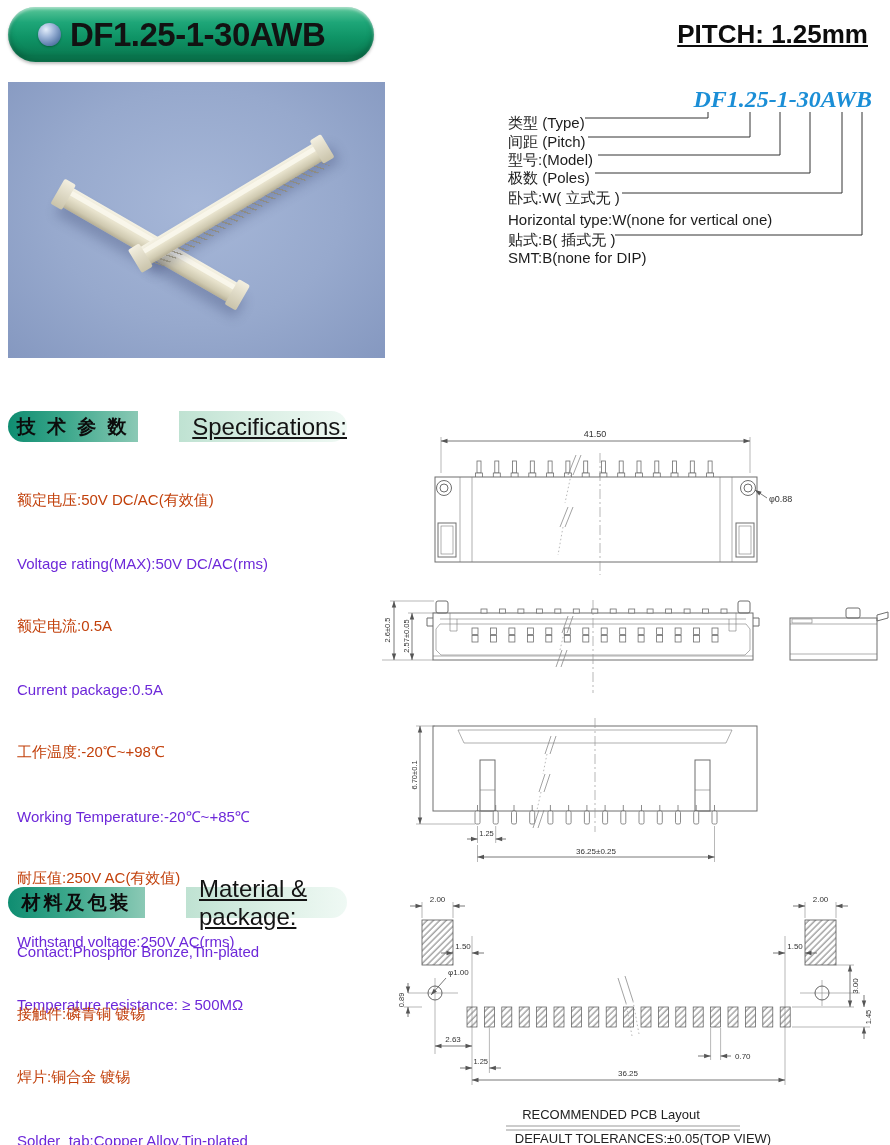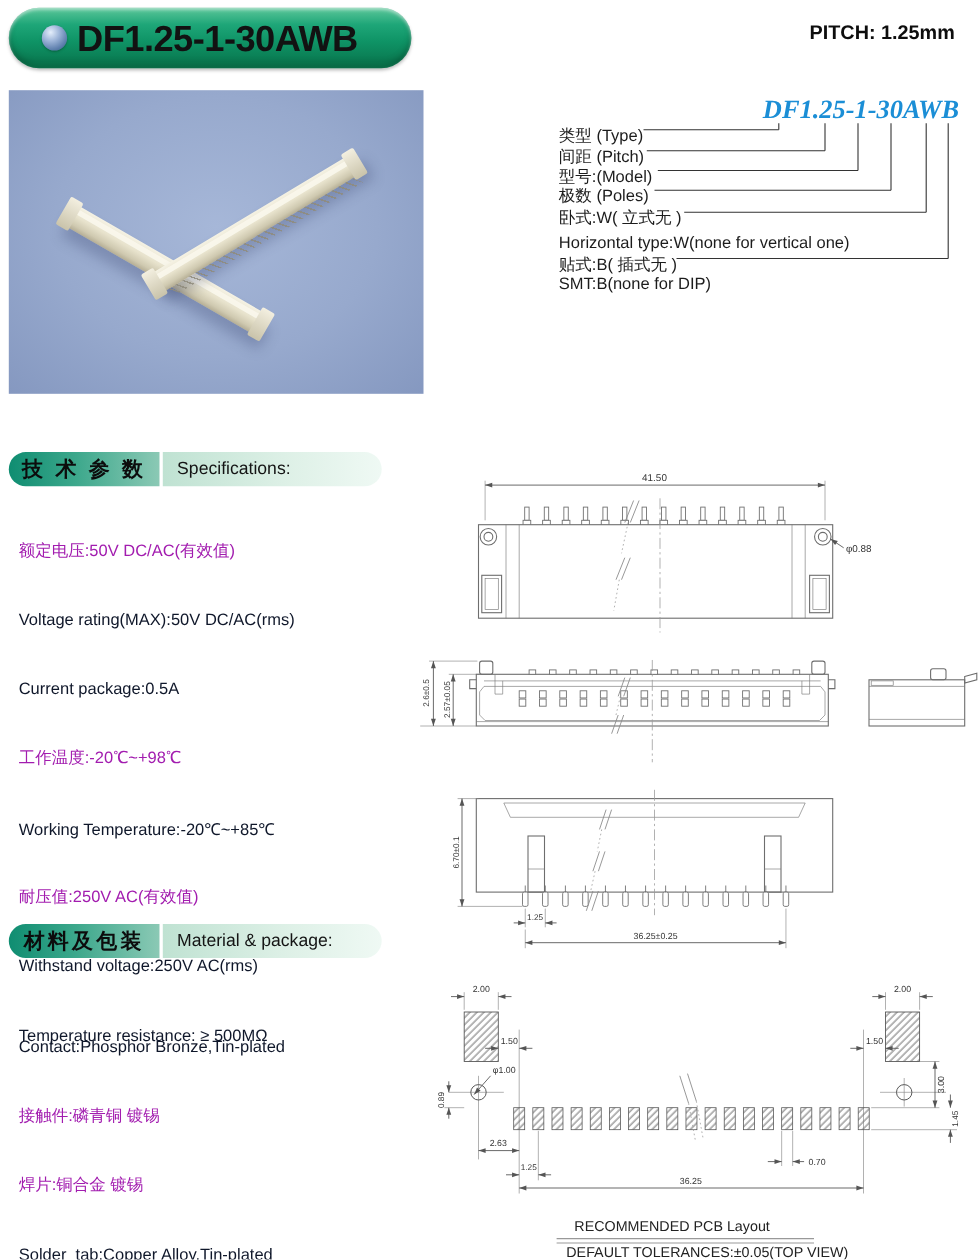--- a/index.html
+++ b/index.html
@@ -13,55 +13,55 @@
     background:linear-gradient(180deg,#5cc79a 0%,#1ea678 28%,#0f9466 55%,#0a7b52 88%,#0d8a5c 100%);
     box-shadow:inset 0 2px 3px rgba(255,255,255,.5), inset 0 -4px 6px rgba(0,60,35,.45), 0 2px 3px rgba(0,0,0,.25);
     display:flex;align-items:center;padding-left:30px;box-sizing:border-box;
   }
   #sphere{
     width:23px;height:23px;border-radius:50%;margin-right:9px;
     background:radial-gradient(circle at 35% 28%,#e4eefb 0%,#9fb6d9 35%,#5e7fad 70%,#35557f 100%);
     box-shadow:0 1px 2px rgba(0,40,20,.4);
   }
   #banner-title{font-size:33px;font-weight:bold;color:#121212;letter-spacing:-.5px;}
-  #pitch-label{position:absolute;right:22px;top:19px;font-size:18px;font-weight:bold;color:#0d0d0d;}
+  #pitch-label{position:absolute;right:22px;top:19px;font-size:26px;font-weight:bold;color:#0d0d0d;text-decoration:underline;}
   
   #photo{
     position:absolute;left:8px;top:82px;width:377px;height:276px;overflow:hidden;
     background:radial-gradient(ellipse at 50% 45%,#a6b7d8 0%,#97a9cd 55%,#8598c0 100%);
   }
   .connector{position:absolute;border-radius:3px;
     background:linear-gradient(180deg,#f5f2e4 0%,#e7e2cc 45%,#cfc9b0 80%,#b5ae95 100%);
     box-shadow:6px 10px 12px rgba(45,58,100,.28);
   }
   .connector .ridge{position:absolute;left:6px;right:6px;top:3px;height:5px;background:#f9f7ec;border-radius:2px;opacity:.9;}
   .connector .tab{position:absolute;width:13px;top:-4px;bottom:-3px;background:linear-gradient(180deg,#f3efe0,#c9c3aa);border-radius:2px;}
   .connector .tab.t1{left:-3px;} .connector .tab.t2{right:-3px;}
   #conn-left{left:38px;top:152px;width:208px;height:22px;transform:rotate(30deg);}
   #conn-right{left:114px;top:112px;width:219px;height:20px;transform:rotate(-31deg);}
   #conn-right .pins{
     position:absolute;left:12px;right:12px;top:100%;height:8px;
     background:repeating-linear-gradient(90deg,#8f8b7c 0 1.8px,rgba(0,0,0,0) 1.8px 7.2px);
     transform:skewX(40deg);transform-origin:top left;opacity:.85;
   }
   
-  .hdr{position:absolute;left:8px;width:339px;height:31px;display:flex;}
+  .hdr{position:absolute;left:8px;width:339px;height:31px;display:flex;gap:38px;}
   .hdr-cn{width:137px;border-radius:16px 0 0 16px;
     background:linear-gradient(90deg,#0f8d71 0%,#3da88c 45%,#8bc9b5 100%);
     display:flex;align-items:center;justify-content:center;
     font-weight:bold;font-size:19px;letter-spacing:3px;color:#0c0c0c;}
   .hdr-en{flex:1;margin-left:3px;border-radius:0 16px 16px 0;
     background:linear-gradient(90deg,#bfe2d2 0%,#ddf0e6 55%,#eff9f4 100%);
-    font-size:16px;color:#141414;display:flex;align-items:center;padding-left:13px;}
-  #spec-header{top:411px;} #mat-header{top:840px;}
+    font-size:24px;color:#141414;display:flex;align-items:center;padding-left:13px;text-decoration:underline;}
+  #spec-header{top:411px;} #mat-header{top:887px;}
   
   .tlist{position:absolute;left:17px;font-size:15px;white-space:pre;}
   #spec-list{top:452px;} #mat-list{top:903px;}
   .trow{height:29px;display:flex;align-items:center;}
-  .cn{color:#a21caf;} .en{color:#0f172a;}
+  .cn{color:#c2410c;} .en{color:#6d28d9;}
   
   .drw{position:absolute;}
   #svg-partcode{left:480px;top:80px;}
   #svg-top{left:398px;top:425px;}
   #svg-front{left:380px;top:588px;}
   #svg-bottom{left:398px;top:710px;}
   #svg-pcb{left:398px;top:878px;}
   svg text{font-family:"Liberation Sans",sans-serif;fill:#333;}
   .o{fill:none;stroke:#6e6e6e;stroke-width:1;}
   .of{fill:#ffffff;stroke:#6e6e6e;stroke-width:1;}
@@ -127,20 +127,21 @@
   <text class="pclbl" x="28" y="183">SMT:B(none for DIP)</text>
 </svg>
 
 <div id="spec-header" class="hdr">
   <div class="hdr-cn">技 术 参 数</div>
   <div class="hdr-en">Specifications:</div>
 </div>
 <div id="spec-list" class="tlist">
   <div class="trow cn">额定电压:50V DC/AC(有效值)</div>
   <div class="trow en">Voltage rating(MAX):50V DC/AC(rms)</div>
+  <div class="trow cn">额定电流:0.5A</div>
   <div class="trow en">Current package:0.5A</div>
   <div class="trow cn">工作温度:-20℃~+98℃</div>
   <div class="trow en">Working Temperature:-20℃~+85℃</div>
   <div class="trow cn">耐压值:250V AC(有效值)</div>
   <div class="trow en">Withstand voltage:250V AC(rms)</div>
   <div class="trow en">Temperature resistance: ≥ 500MΩ</div>
   
 </div>
 
 <div id="mat-header" class="hdr">

